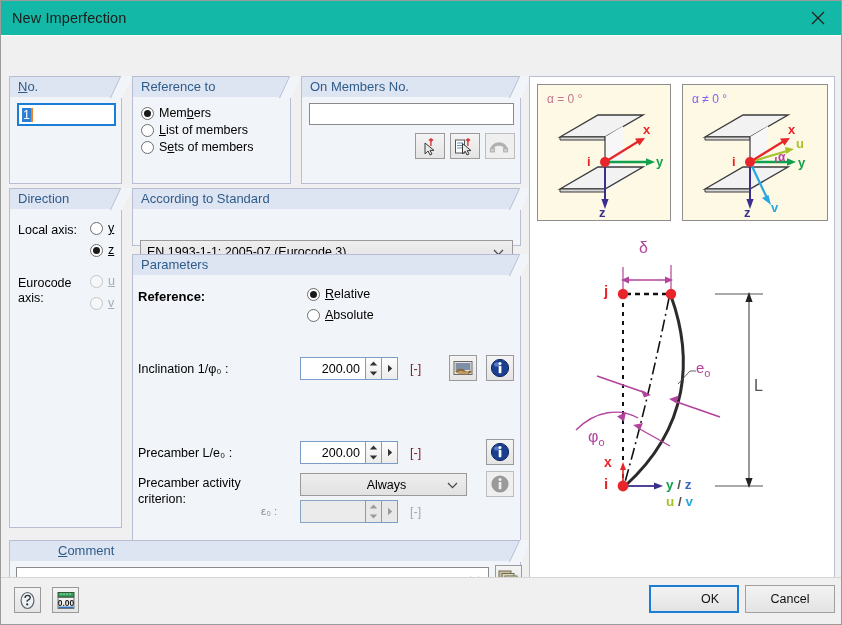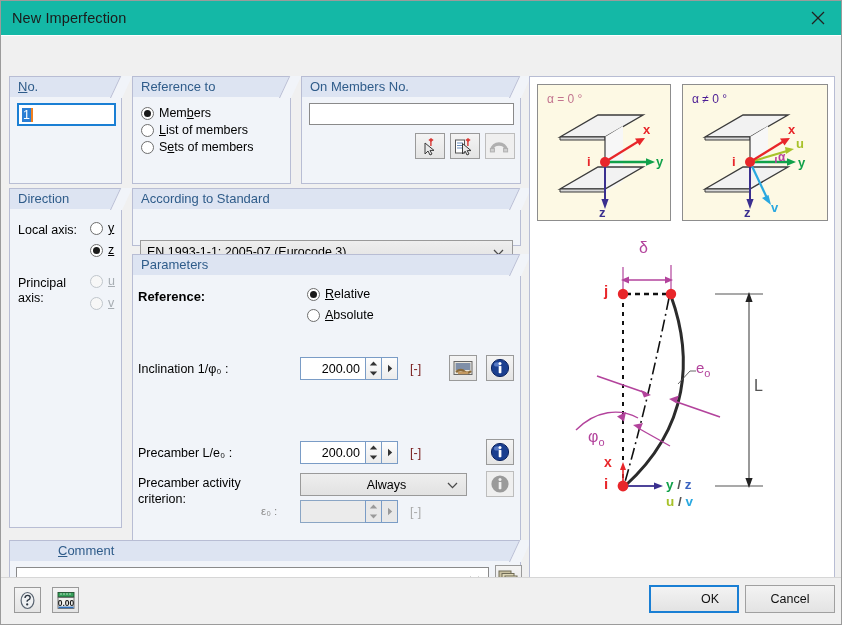--- a/index.html
+++ b/index.html
@@ -263,21 +263,21 @@
         <div class="lbl" style="left:8px;top:13px;font-size:12.5px;">Local axis:</div>
         <div class="radio" style="position:absolute;left:80px;top:11px;">
           <span class="rdot"></span>
           <span class="rlabel"><u class="hk">y</u></span>
         </div>
         <div class="radio" style="position:absolute;left:80px;top:33px;">
           <span class="rdot on"></span>
           <span class="rlabel"><u class="hk">z</u></span>
         </div>
 
-        <div class="lbl" style="left:8px;top:66px;font-size:12.5px;width:60px;line-height:15px;">Principal axis:</div>
+        <div class="lbl" style="left:8px;top:66px;font-size:12.5px;width:60px;line-height:15px;">Eurocode axis:</div>
         <div class="radio" style="position:absolute;left:80px;top:64px;">
           <span class="rdot dis"></span>
           <span class="rlabel dis"><u class="hk">u</u></span>
         </div>
         <div class="radio" style="position:absolute;left:80px;top:86px;">
           <span class="rdot dis"></span>
           <span class="rlabel dis"><u class="hk">v</u></span>
         </div>
       </div>
     </div>
@@ -482,21 +482,21 @@
           <polygon points="67,124 63.4,114 70.6,114" fill="#3a2f8f"></polygon>
           <circle cx="67" cy="77" r="5" fill="#e8262a"></circle>
         </svg>
         <div class="lbl" style="left:49px;top:69px;color:#e8262a;font-weight:bold;font-size:13px;">i</div>
         <div class="lbl" style="left:118px;top:69px;color:#11a14a;font-weight:bold;font-size:13px;">y</div>
         <div class="lbl" style="left:105px;top:37px;color:#e8262a;font-weight:bold;font-size:13px;">x</div>
         <div class="lbl" style="left:61px;top:120px;color:#3a2f8f;font-weight:bold;font-size:13px;">z</div>
       </div>
 
       <div class="imgbox" style="left:152px;top:7px;width:146px;height:137px;">
-        <div class="lbl" style="left:9px;top:7px;color:#4c1d95;font-size:12px;">α ≠ 0 °</div>
+        <div class="lbl" style="left:9px;top:7px;color:#8b5cf6;font-size:12px;">α ≠ 0 °</div>
         <svg width="146" height="137" viewBox="0 0 146 137" style="position:absolute;left:0;top:0;">
           <polygon points="22,52 60,30 105,30 67,52" fill="#f2f2f2" stroke="#3b3b3b" stroke-width="1.4"></polygon>
           <polygon points="22,52 67,52 67,55 22,55" fill="#d8d8d8" stroke="#3b3b3b" stroke-width="1"></polygon>
           <polygon points="67,52 85,41 85,96 67,107" fill="#f7f7f7" stroke="none"></polygon>
           <line x1="67" y1="52" x2="67" y2="107" stroke="#3b3b3b" stroke-width="1.2"></line>
           <polygon points="22,104 60,82 105,82 67,104" fill="#f2f2f2" stroke="#3b3b3b" stroke-width="1.4"></polygon>
           <polygon points="22,104 67,104 67,107 22,107" fill="#d8d8d8" stroke="#3b3b3b" stroke-width="1"></polygon>
 
           <line x1="67" y1="77" x2="106" y2="77" stroke="#11a14a" stroke-width="2.4"></line>
           <polygon points="113,77 104,73.2 104,80.8" fill="#11a14a"></polygon>

